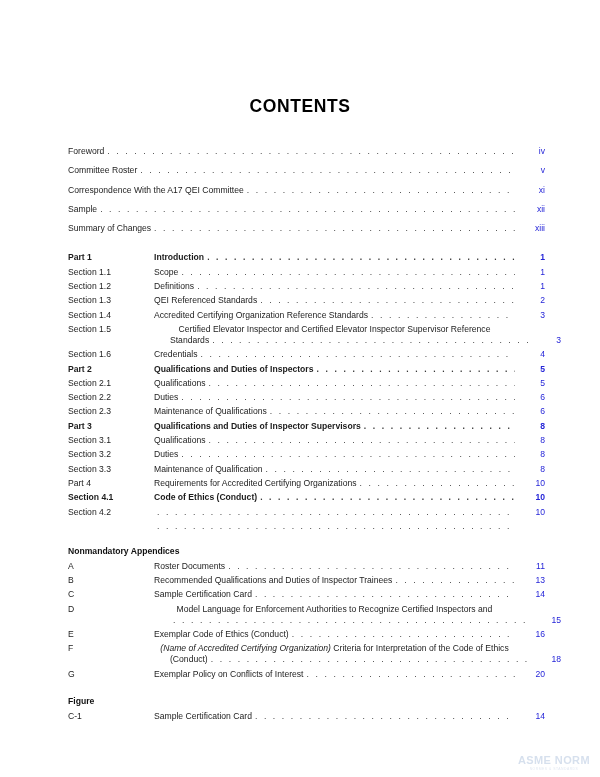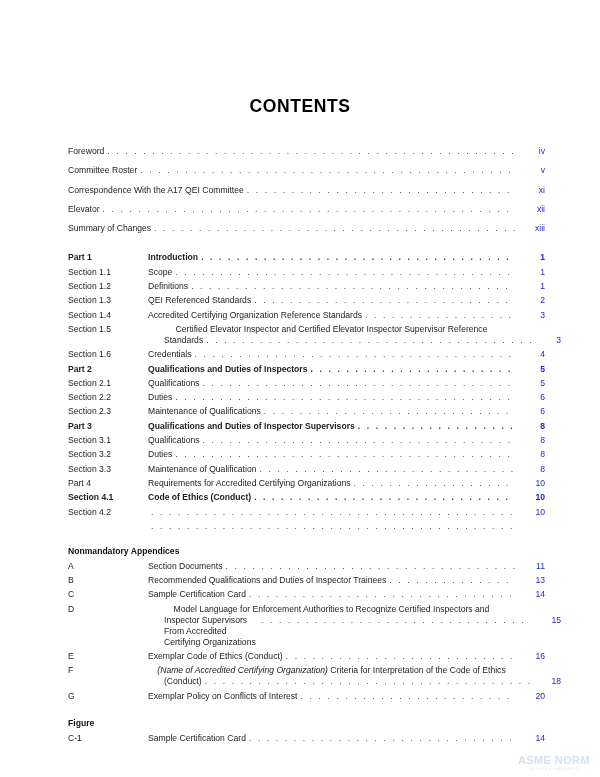--- a/index.html
+++ b/index.html
@@ -49,21 +49,21 @@
   }
 
   .frontmatter .row { margin-bottom: 8.3px; }
 
   .lbl {
     flex: 0 0 80px;
     white-space: nowrap;
     padding-top: 0px;
   }
 
-  .body-block .row { margin-bottom: 3.3px; }
+  .body-block .row { margin-bottom: 3.3px; gap: 6px; }
 
   .ttl {
     flex: 1 1 auto;
     position: relative;
     min-width: 0;
   }
 
   
   .line {
     display: flex;
@@ -186,21 +186,21 @@
             <span class="txt">Correspondence With the A17 QEI Committee</span>
             <span class="dots">. . . . . . . . . . . . . . . . . . . . . . . . . . . . . . . . . . . . . . . . . . . . . . . . . . . . . . . . . . . . . . . . . . . . . . . . . . . . . .</span>
             <span class="pg">xi</span>
           </div>
         </div>
       </div>
 
       <div class="row">
         <div class="ttl">
           <div class="line">
-            <span class="txt">Elevator</span>
+            <span class="txt">Sample</span>
             <span class="dots">. . . . . . . . . . . . . . . . . . . . . . . . . . . . . . . . . . . . . . . . . . . . . . . . . . . . . . . . . . . . . . . . . . . . . . . . . . . . . .</span>
             <span class="pg">xii</span>
           </div>
         </div>
       </div>
 
       <div class="row">
         <div class="ttl">
           <div class="line">
             <span class="txt">Summary of Changes</span>
@@ -428,21 +428,21 @@
     </div>
 
     <div class="section-head">Nonmandatory Appendices</div>
 
     <div class="body-block">
 
       <div class="row">
         <div class="lbl">A</div>
         <div class="ttl">
           <div class="line">
-            <span class="txt">Section Documents</span>
+            <span class="txt">Roster Documents</span>
             <span class="dots">. . . . . . . . . . . . . . . . . . . . . . . . . . . . . . . . . . . . . . . . . . . . . . . . . . . . . . . . . . . . . . . . . . . . . . . . . . . . . .</span>
             <span class="pg">11</span>
           </div>
         </div>
       </div>
 
       <div class="row">
         <div class="lbl">B</div>
         <div class="ttl">
           <div class="line">
@@ -462,21 +462,20 @@
             <span class="pg">14</span>
           </div>
         </div>
       </div>
 
       <div class="row">
         <div class="lbl">D</div>
         <div class="ttl">
           <div class="wrapline1">Model Language for Enforcement Authorities to Recognize Certified Inspectors and</div>
           <div class="wrapline2">
-            <span class="txt">Inspector Supervisors From Accredited Certifying Organizations</span>
             <span class="dots">. . . . . . . . . . . . . . . . . . . . . . . . . . . . . . . . . . . . . . . . . . . . . . . . . . . . . . . . . . . . . . . . . . . . . . . . . . . . . .</span>
             <span class="pg">15</span>
           </div>
         </div>
       </div>
 
       <div class="row">
         <div class="lbl">E</div>
         <div class="ttl">
           <div class="line">

